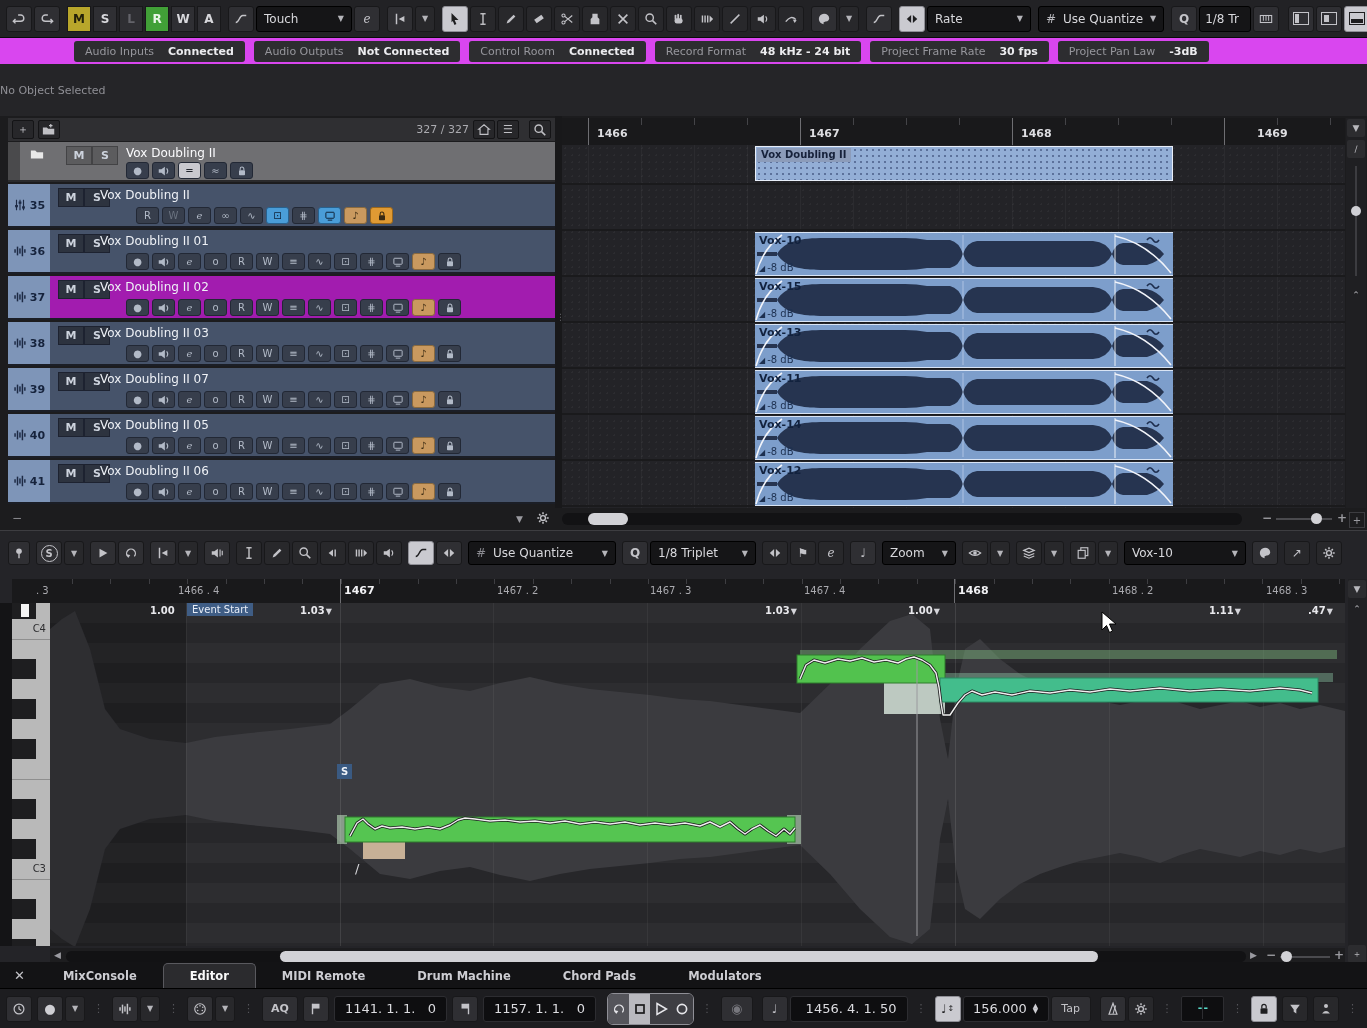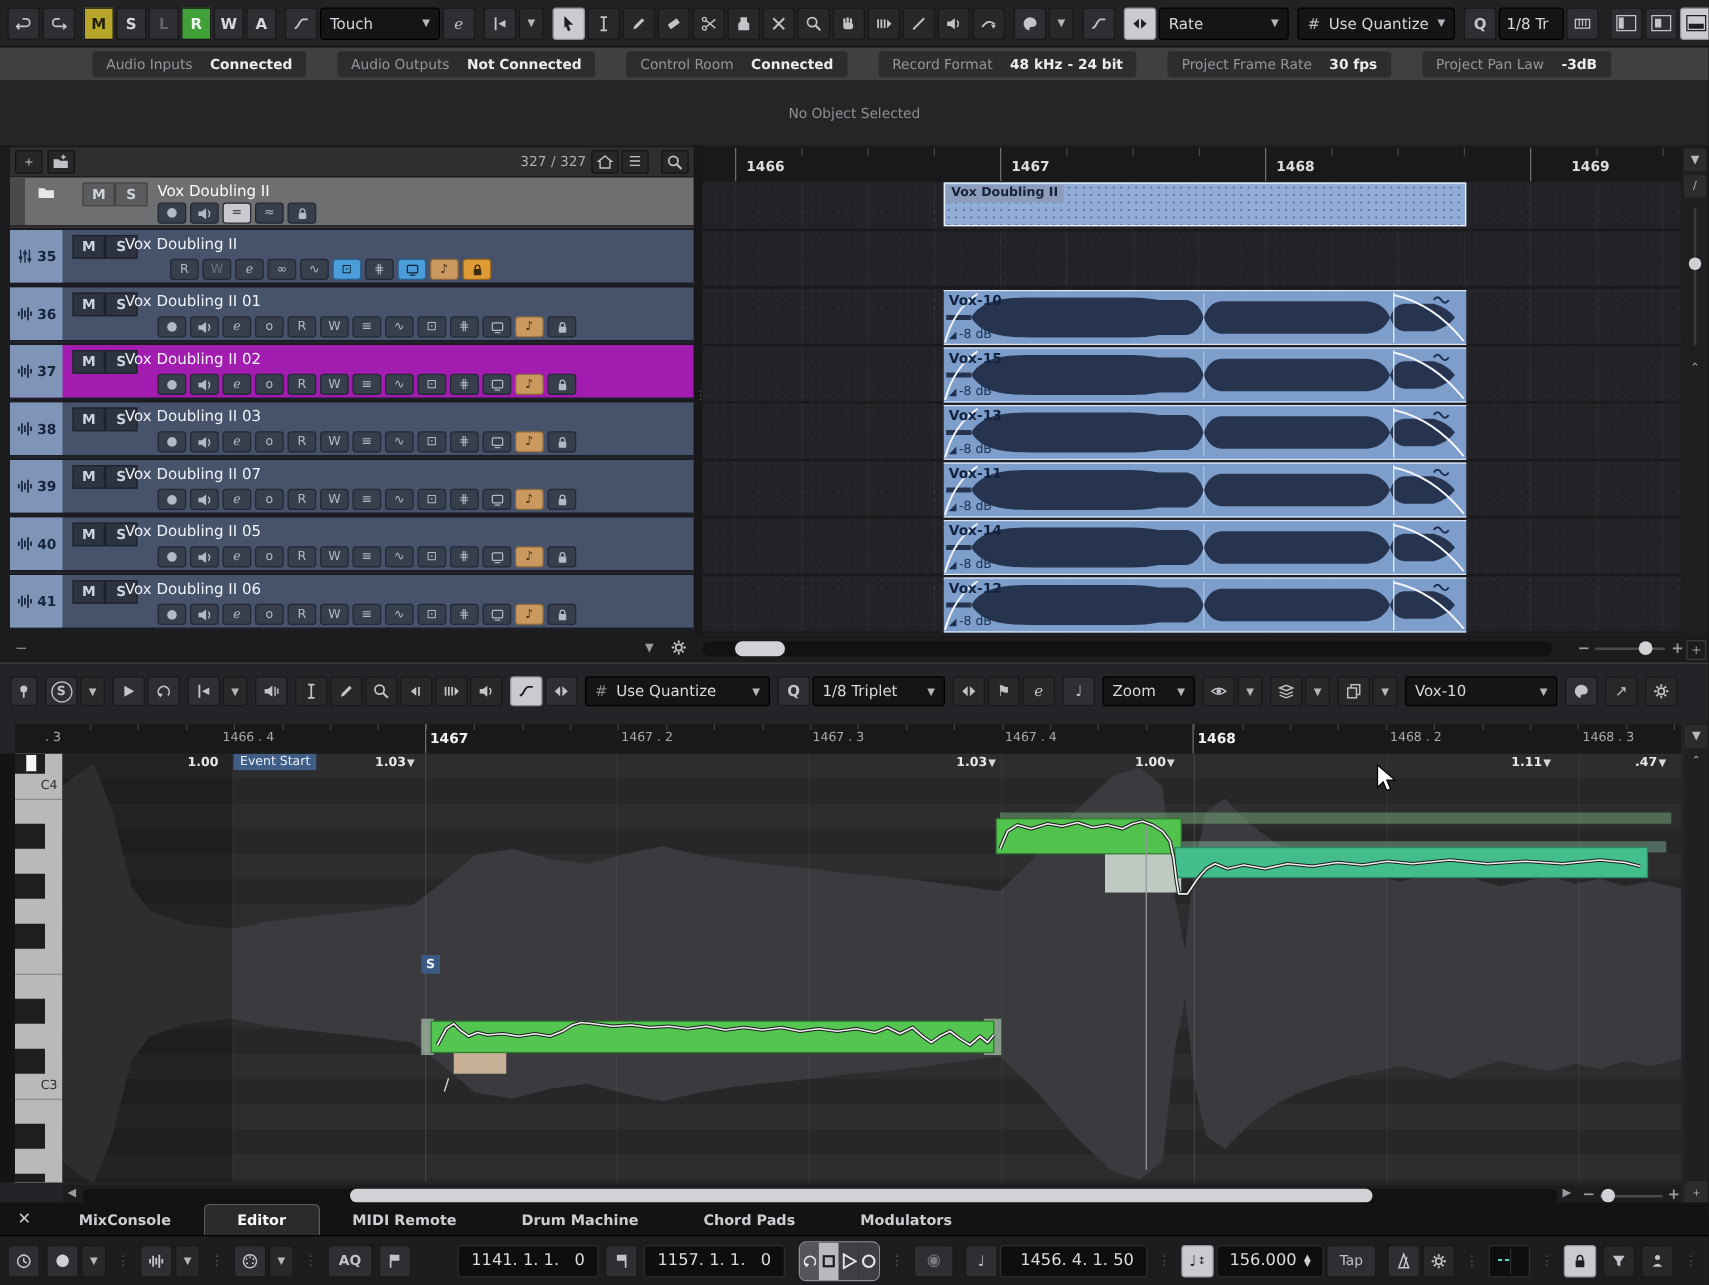--- a/index.html
+++ b/index.html
@@ -20,30 +20,30 @@
   .drop .lbl{flex:1;white-space:nowrap;}
   .caret{font-size:8px;color:#b5b5ba;}
   .grp{display:inline-flex;align-items:center;gap:2px;}
   .vdots{color:#55555a;font-size:11px;margin:0 3px;letter-spacing:0;}
   
   #tbar{left:0;top:0;width:1367px;height:38px;background:#222225;border-bottom:1px solid #0a0a0b;
         display:flex;align-items:center;padding:0 6px;gap:7px;box-sizing:border-box;position:absolute;}
   .chb{width:24px;height:26px;display:inline-flex;align-items:center;justify-content:center;
        background:#2f2f33;border:1px solid #18181a;font-weight:bold;font-size:12px;color:#d8d8dc;box-sizing:border-box;}
   
-  #statusbar{left:0;top:38px;width:1367px;height:26px;background:#404040;position:absolute;
-             display:flex;align-items:center;padding-left:74px;gap:25px;box-sizing:border-box;}
+  #statusbar{left:0;top:38px;width:1367px;height:26px;background:#d946ef;position:absolute;
+             display:flex;align-items:center;padding-left:74px;gap:9px;box-sizing:border-box;}
   .spill{display:inline-flex;align-items:center;gap:14px;background:#2d2d30;border-radius:3px;
          padding:4px 11px;font-size:11px;}
   .spill .sl{color:#96969c;}
   .spill .sv{color:#ececef;font-weight:bold;}
   
   #infoline{left:0;top:64px;width:1367px;height:52px;background:#252528;position:absolute;
             border-bottom:1px solid #101012;}
-  #infoline span{position:absolute;left:0;right:0;top:20px;text-align:center;color:#8f8f95;font-size:11px;}
+  #infoline span{position:absolute;left:0;right:0;top:20px;color:#8f8f95;font-size:11px;}
   
   #project{left:0;top:116px;width:1367px;height:414px;background:#1c1c1e;position:absolute;}
   #tl-header{position:absolute;left:8px;top:2px;width:547px;height:23px;background:#2f2f32;
              display:flex;align-items:center;padding:0 4px;gap:4px;box-sizing:border-box;}
   #tl-count{margin-left:auto;color:#ababb0;font-size:11px;}
   .hbtn{width:22px;height:19px;display:inline-flex;align-items:center;justify-content:center;
         background:#27272a;border:1px solid #141416;border-radius:2px;color:#c0c0c5;font-size:11px;box-sizing:border-box;}
   #track-rows{position:absolute;left:0;top:26px;width:555px;height:368px;}
   .trow{position:absolute;left:8px;width:547px;box-sizing:border-box;}
   .trow .numcell{position:absolute;left:0;top:0;bottom:0;width:42px;background:#7e95b8;color:#16233c;
@@ -1488,21 +1488,21 @@
       <span class="vdots">⋮</span>
     <span class="btn" style="min-width:36px;font-size:11px;font-weight:bold;">AQ</span>
     <span class="btn">
         <i class="ici">
           <svg class="ic" width="14" height="14" viewBox="0 0 16 16">
             <line x1="4" y1="2" x2="4" y2="14" stroke="currentColor" stroke-width="1.6"></line>
             <path d="M4,2 H12 V7.5 H4 Z" fill="currentColor"></path>
           </svg>
         </i>
       </span>
-    <span class="display" style="width:120px;margin-left:32px;">1141. 1. 1.   0</span>
+    <span class="display" style="width:120px;">1141. 1. 1.   0</span>
     <span class="btn">
         <i class="ici">
           <svg class="ic" width="14" height="14" viewBox="0 0 16 16">
             <line x1="12" y1="2" x2="12" y2="14" stroke="currentColor" stroke-width="1.6"></line>
             <path d="M12,2 H4 V7.5 H12 Z" fill="currentColor"></path>
           </svg>
         </i>
       </span>
     <span class="display" style="width:120px;">1157. 1. 1.   0</span>
     <span id="tcluster" style="margin-left:6px;">

